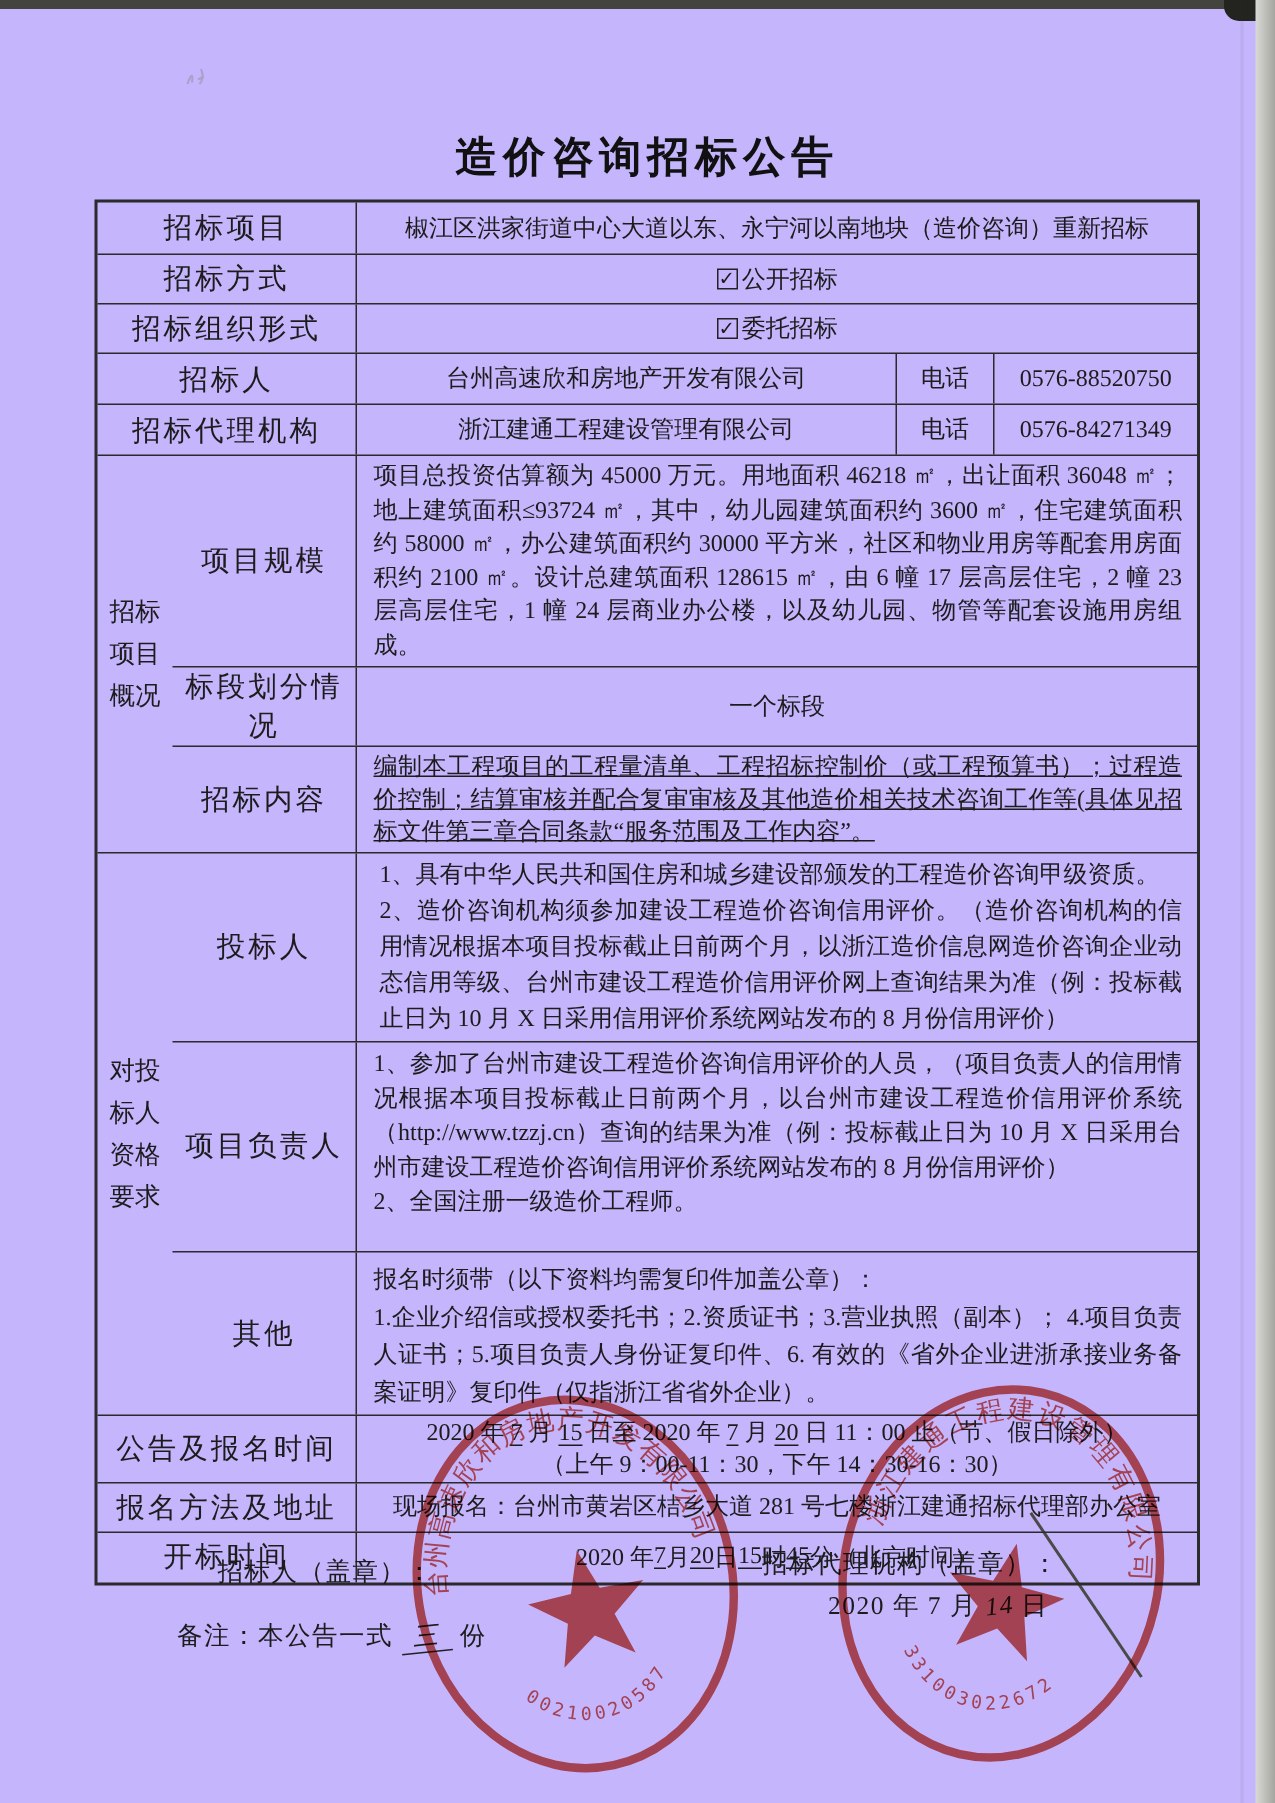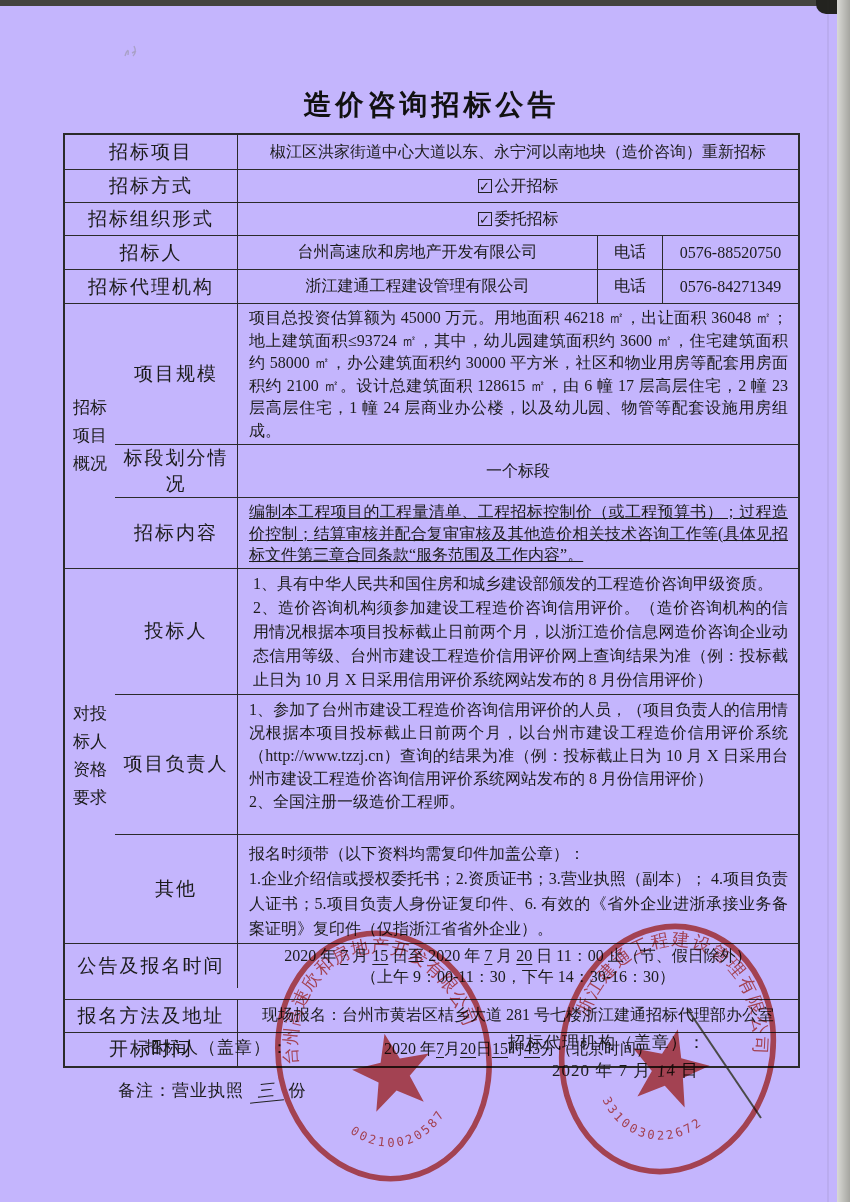--- a/index.html
+++ b/index.html
@@ -72,21 +72,21 @@
   .h-org { min-height:33px; }
   .h-bidder { min-height:34px; }
   .h-agency { min-height:34px; }
   .h-scale { min-height:140px; }
   .h-sections { min-height:34px; }
   .h-content { min-height:70px; }
   .h-breq { min-height:123px; }
   .h-mreq { min-height:140px; }
   .h-oreq { min-height:108px; }
   .h-announce { min-height:44px; }
-  .h-signup { min-height:33px;margin-top:11px; }
+  .h-signup { min-height:33px; }
   .h-opening { min-height:34px; }
 
   .lh-scale { line-height:22.5px; }
   .lh-content { line-height:21.5px;text-decoration:underline; }
   .lh-breq { line-height:24px;padding-left:15px; }
   .lh-mreq { line-height:23px; }
   .lh-oreq { line-height:25px; padding-top:6px; }
 
   .checkbox {
     display:inline-flex; align-items:center; justify-content:center;
@@ -242,21 +242,21 @@
       </div>
     </div>
   </div>
 
   <div class="foot f-bidder">招标人（盖章）：</div>
   <div class="foot f-agency">招标代理机构（盖章）：</div>
   <div class="foot f-date">
     <span>2020 年 7 月 </span><span class="hand">14</span><span> 日</span>
   </div>
   <div class="foot f-note">
-    <span>备注：营业执照</span>
+    <span>备注：本公告一式</span>
     <span class="blank-u hand">三</span>
     <span>份</span>
   </div>
 
   <svg class="seal seal-bidder" width="235" height="262" viewBox="0 0 240 280">
     <g stroke="#d04a3f" fill="none">
       <ellipse cx="120" cy="140" rx="112" ry="132" stroke-width="6"></ellipse>
     </g>
     <path d="M120 98 L130 126 L159.9 127 L136.2 145.3 L144.7 174 L120 157 L95.3 174 L103.8 145.3 L80.1 127 L110 126 Z" fill="#d04a3f" transform="translate(0,14) scale(1.05)"></path>
     <path id="sealArcB" d="M34 180 A92 112 0 1 1 206 180" fill="none"></path>

